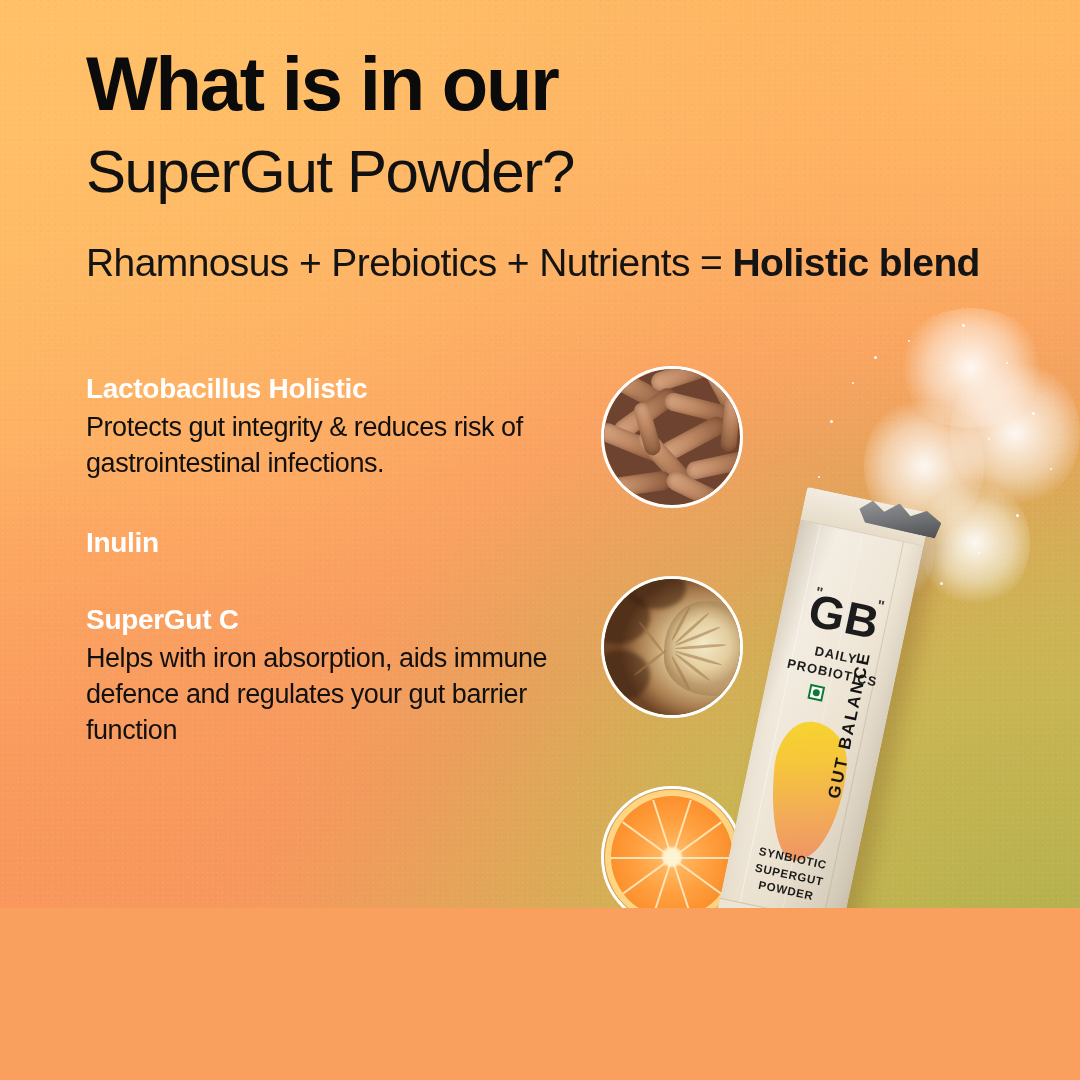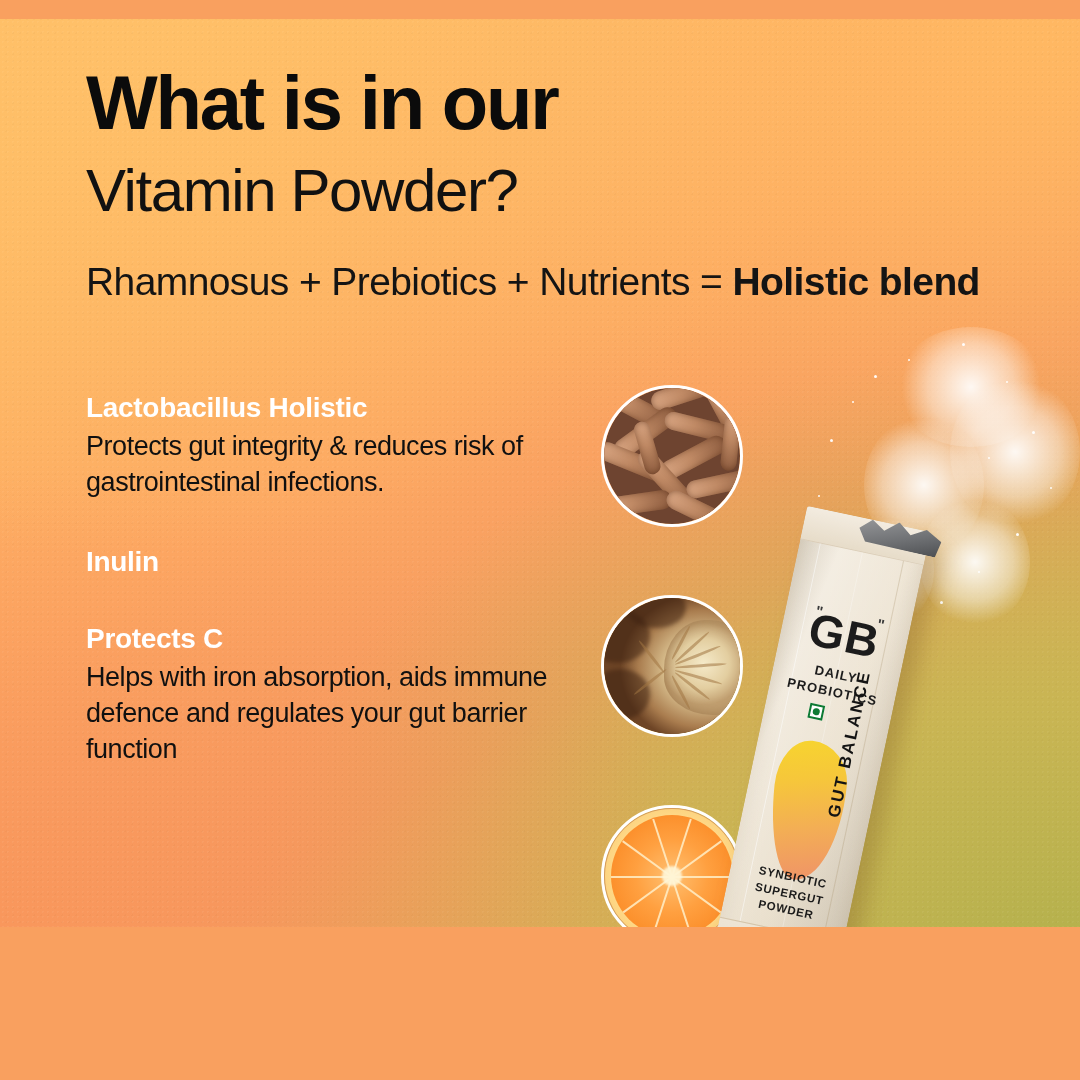--- a/index.html
+++ b/index.html
@@ -14,21 +14,20 @@
   #poster{
     position:relative;
     width:1080px; height:908px;
     overflow:hidden;
     background:
       radial-gradient(120% 95% at 8% 0%,   #FFC068 0%, rgba(255,192,104,0) 62%),
       radial-gradient(115% 90% at 96% 2%,  #FFB862 0%, rgba(255,184,98,0) 58%),
       radial-gradient(105% 85% at 2% 100%, #F9975C 0%, rgba(249,151,92,0) 60%),
       radial-gradient(125% 110% at 100% 104%, #B3B14C 0%, #C9B553 26%, rgba(201,181,83,0) 62%),
       linear-gradient(150deg,#FFBE64 0%, #FDA862 42%, #F4975F 66%, #D9AE57 86%, #B5B24D 100%);
-    margin-top: 19px;
   }
 
   
   #grain{
     position:absolute; inset:0;
     background-image:
       radial-gradient(rgba(255,255,255,.055) 1px, transparent 1px),
       radial-gradient(rgba(120,70,20,.04) 1px, transparent 1px);
     background-size: 5px 5px, 7px 7px;
     background-position: 0 0, 3px 4px;
@@ -231,40 +230,40 @@
 </style>
 </head>
 <body>
 
 <div id="poster">
 
   <div id="grain"></div>
 
   <div id="headings">
     <div class="title-bold">What is in our</div>
-    <div class="title-light">Vitamin Powder?</div>
+    <div class="title-light">SuperGut Powder?</div>
   </div>
 
   <div id="equation">
     <span>Rhamnosus + Prebiotics + Nutrients = </span><b>Holistic blend</b>
   </div>
 
   <div id="ingredients">
 
     <div class="ing">
       <div class="ing-name">Lactobacillus Holistic</div>
       <div class="ing-desc">Protects gut integrity &amp; reduces risk of gastrointestinal infections.</div>
     </div>
 
     <div class="ing">
       <div class="ing-name">Inulin</div>
     </div>
 
     <div class="ing">
-      <div class="ing-name">Protects C</div>
+      <div class="ing-name">SuperGut C</div>
       <div class="ing-desc">Helps with iron absorption, aids immune defence and regulates your gut barrier function</div>
     </div>
 
   </div>
 
   <div class="circle" id="circle-bacteria">
     <div class="c-inner">
       <div class="bact-bg"></div>
       <div class="rod" style="left:-8%;  top:6%;  width:58%; height:15%; transform:rotate(28deg);"></div>
       <div class="rod" style="left:34%;  top:-4%; width:52%; height:14%; transform:rotate(-18deg);"></div>

